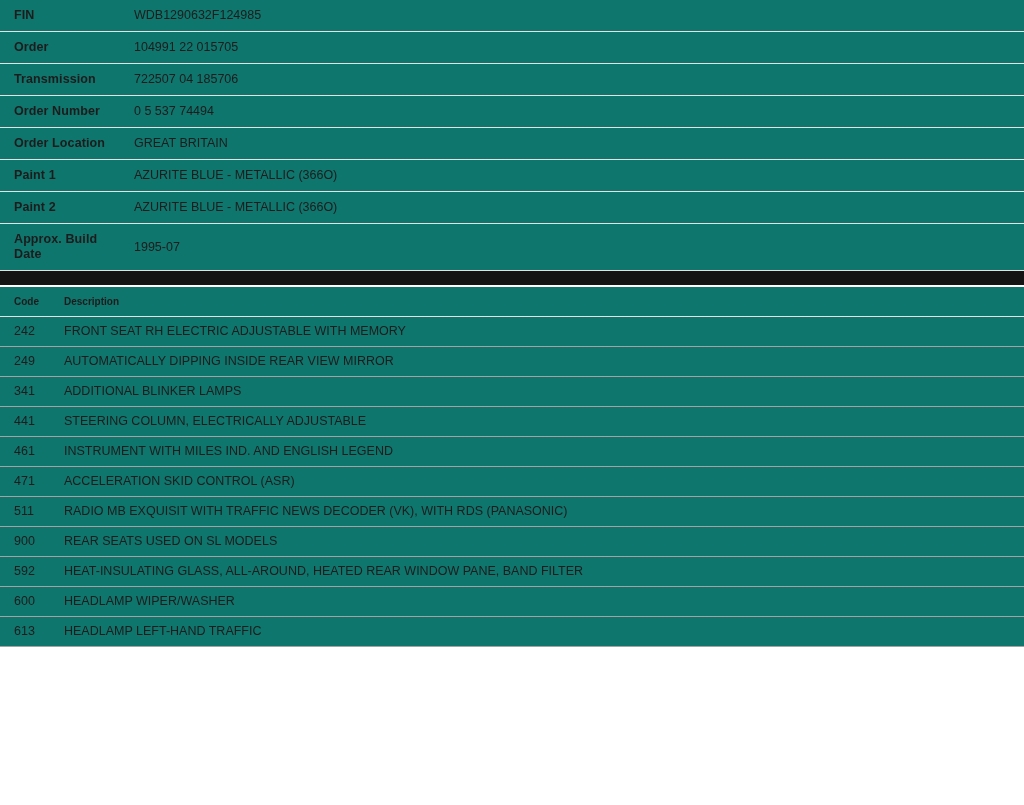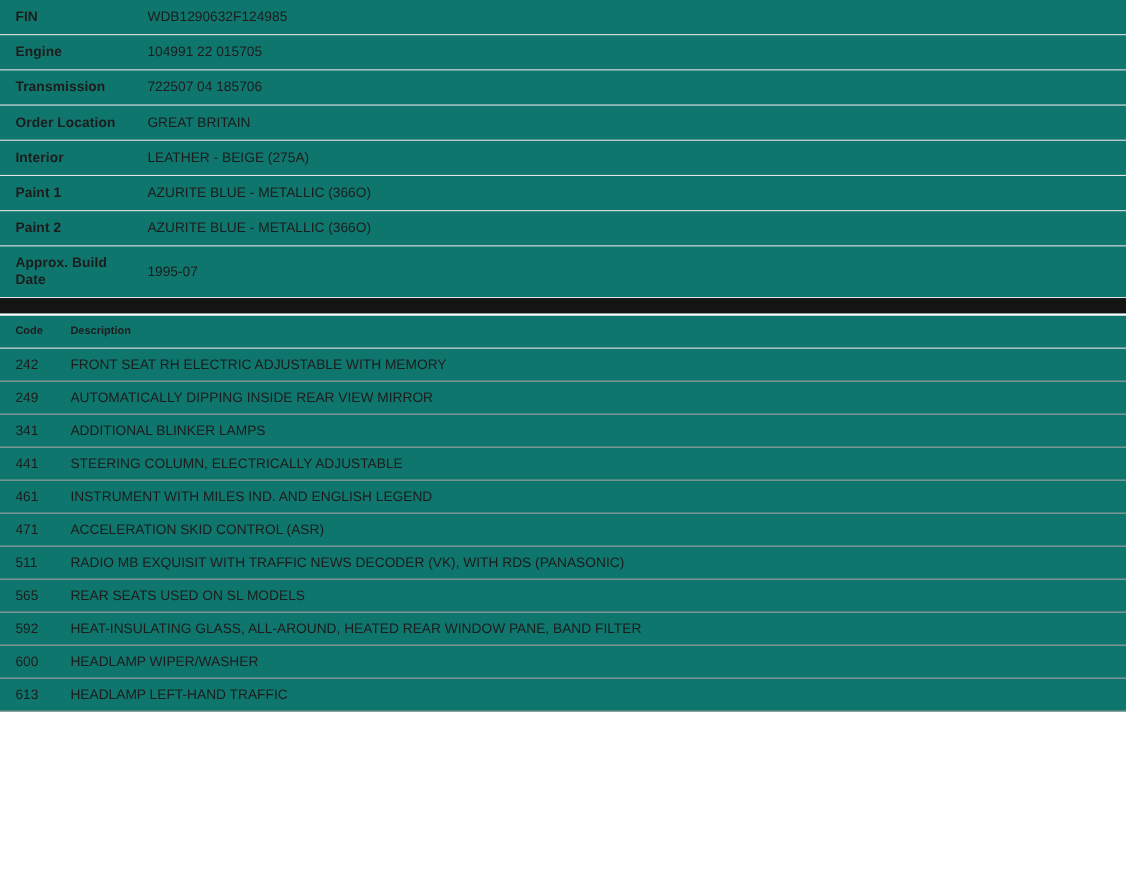--- a/index.html
+++ b/index.html
@@ -100,36 +100,36 @@
 
 <div class="page">
 
   <table class="spec-table">
     <tbody>
       <tr>
         <td class="spec-label">FIN</td>
         <td class="spec-value">WDB1290632F124985</td>
       </tr>
       <tr>
-        <td class="spec-label">Engine</td>
+        <td class="spec-label">Order</td>
         <td class="spec-value">104991 22 015705</td>
       </tr>
       <tr>
         <td class="spec-label">Transmission</td>
         <td class="spec-value">722507 04 185706</td>
       </tr>
       <tr>
+        <td class="spec-label">Order Number</td>
+        <td class="spec-value">0 5 537 74494</td>
+      </tr>
+      <tr>
         <td class="spec-label">Order Location</td>
         <td class="spec-value">GREAT BRITAIN</td>
       </tr>
       <tr>
-        <td class="spec-label">Interior</td>
-        <td class="spec-value">LEATHER - BEIGE (275A)</td>
-      </tr>
-      <tr>
         <td class="spec-label">Paint 1</td>
         <td class="spec-value">AZURITE BLUE - METALLIC (366O)</td>
       </tr>
       <tr>
         <td class="spec-label">Paint 2</td>
         <td class="spec-value">AZURITE BLUE - METALLIC (366O)</td>
       </tr>
       <tr>
         <td class="spec-label">Approx. Build Date</td>
         <td class="spec-value">1995-07</td>
@@ -170,21 +170,21 @@
       </tr>
       <tr>
         <td class="col-code">471</td>
         <td class="col-desc">ACCELERATION SKID CONTROL (ASR)</td>
       </tr>
       <tr>
         <td class="col-code">511</td>
         <td class="col-desc">RADIO MB EXQUISIT WITH TRAFFIC NEWS DECODER (VK), WITH RDS (PANASONIC)</td>
       </tr>
       <tr>
-        <td class="col-code">565</td>
+        <td class="col-code">900</td>
         <td class="col-desc">REAR SEATS USED ON SL MODELS</td>
       </tr>
       <tr>
         <td class="col-code">592</td>
         <td class="col-desc">HEAT-INSULATING GLASS, ALL-AROUND, HEATED REAR WINDOW PANE, BAND FILTER</td>
       </tr>
       <tr>
         <td class="col-code">600</td>
         <td class="col-desc">HEADLAMP WIPER/WASHER</td>
       </tr>

